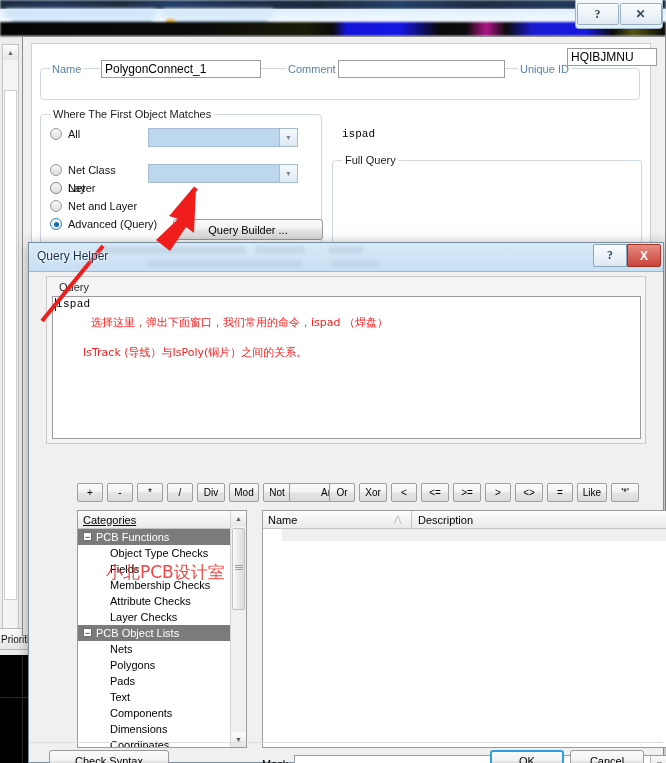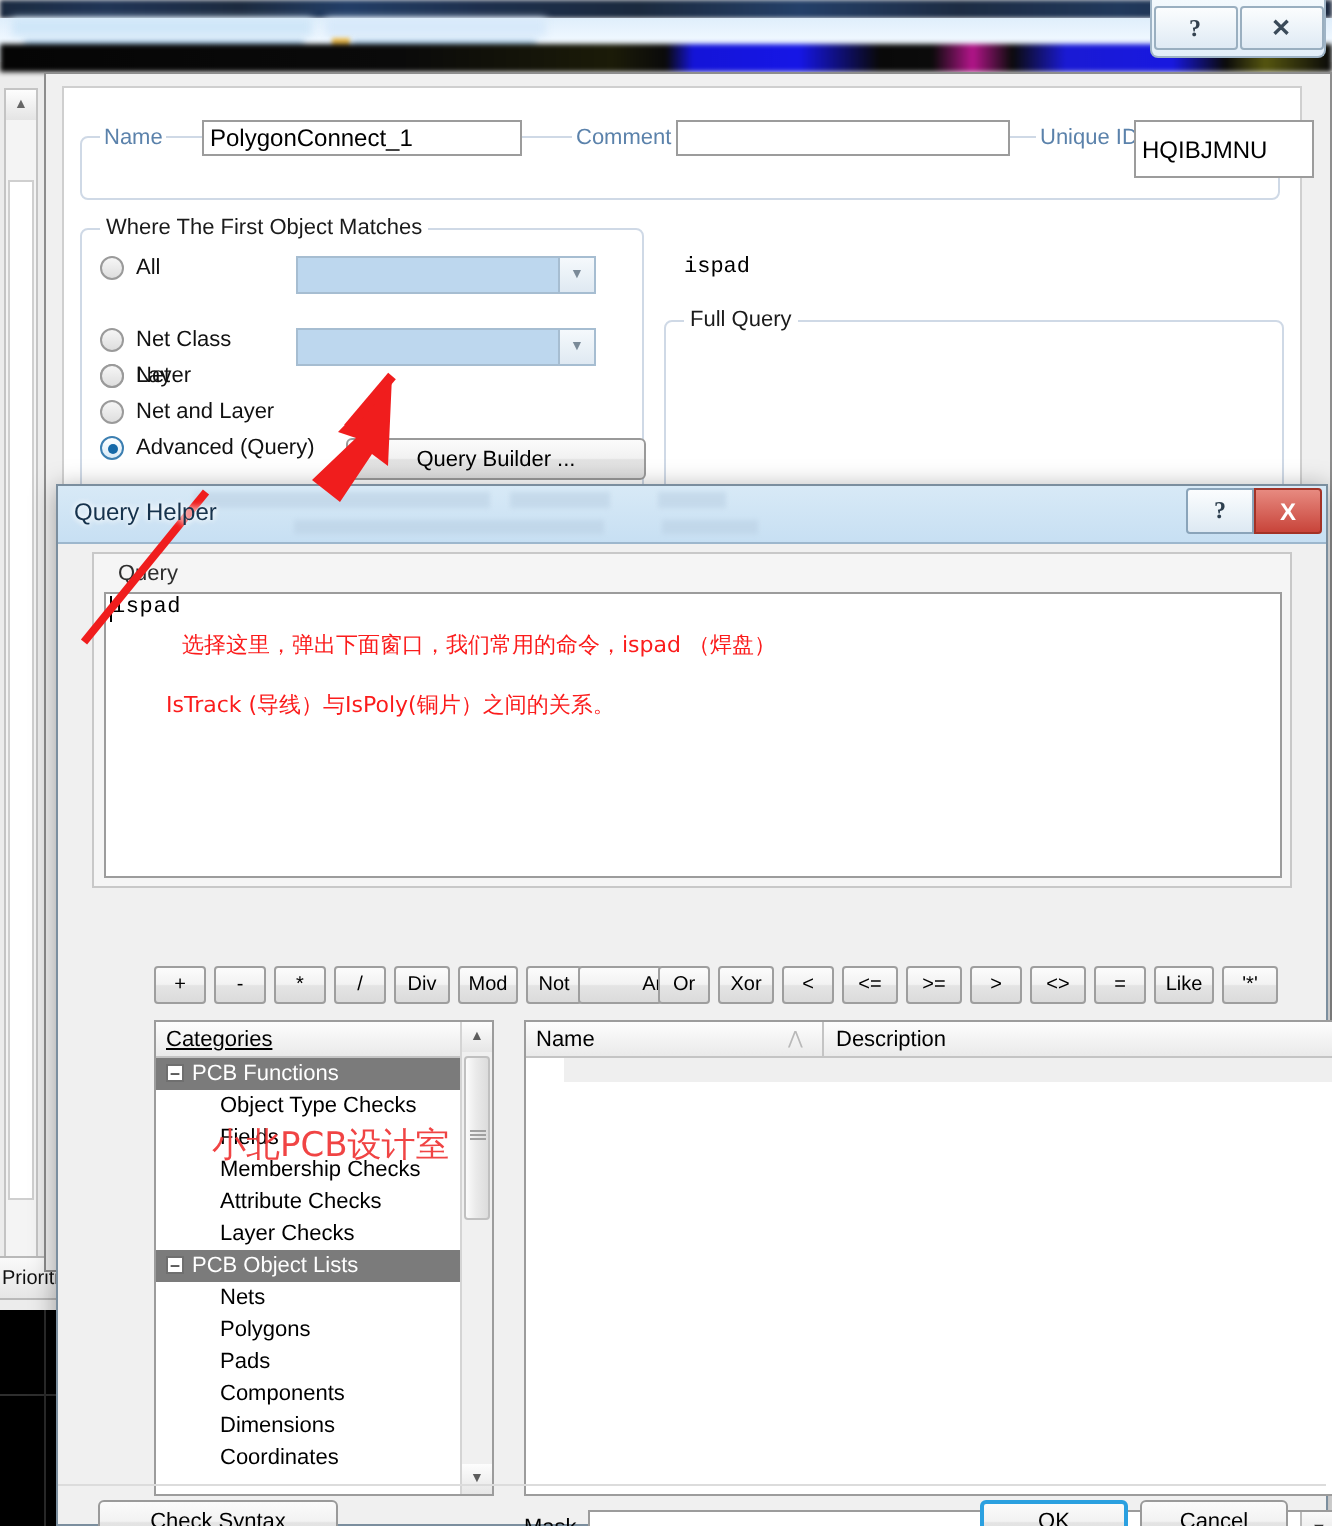--- a/index.html
+++ b/index.html
@@ -286,21 +286,21 @@
 <div class="main-dialog">
   <div class="main-inner">
 
     <div class="gbox" style="left:8px;top:24px;width:600px;height:32px;">
     </div>
     <div class="fieldlabel" style="left:18px;top:19px;">Name</div>
     <div class="tf" style="left:69px;top:16px;width:160px;height:18px;">PolygonConnect_1</div>
     <div class="fieldlabel" style="left:254px;top:19px;">Comment</div>
     <div class="tf" style="left:306px;top:16px;width:167px;height:18px;"></div>
     <div class="fieldlabel" style="left:486px;top:19px;">Unique ID</div>
-    <div class="tf" style="left:535px;top:16px;width:90px;height:29px;text-align:center;">HQIBJMNU</div>
+    <div class="tf" style="left:535px;top:4px;width:90px;height:18px;text-align:center;">HQIBJMNU</div>
 
     <div class="gbox dark" style="left:8px;top:70px;width:282px;height:170px;">
       <span class="legend">Where The First Object Matches</span>
     </div>
 
     <div class="radio-row" style="left:18px;top:84px;">
       <span class="radio"></span>
       <span>All</span>
     </div>
     <div class="radio-row" style="left:18px;top:102px;margin-top:36px;">
@@ -422,20 +422,23 @@
         <div class="cat-node">
           <span class="leaf-label">Nets</span>
         </div>
         <div class="cat-node">
           <span class="leaf-label">Polygons</span>
         </div>
         <div class="cat-node">
           <span class="leaf-label">Pads</span>
         </div>
         <div class="cat-node">
+          <span class="leaf-label">Text</span>
+        </div>
+        <div class="cat-node">
           <span class="leaf-label">Components</span>
         </div>
         <div class="cat-node">
           <span class="leaf-label">Dimensions</span>
         </div>
         <div class="cat-node">
           <span class="leaf-label">Coordinates</span>
         </div>
 
       </div>

